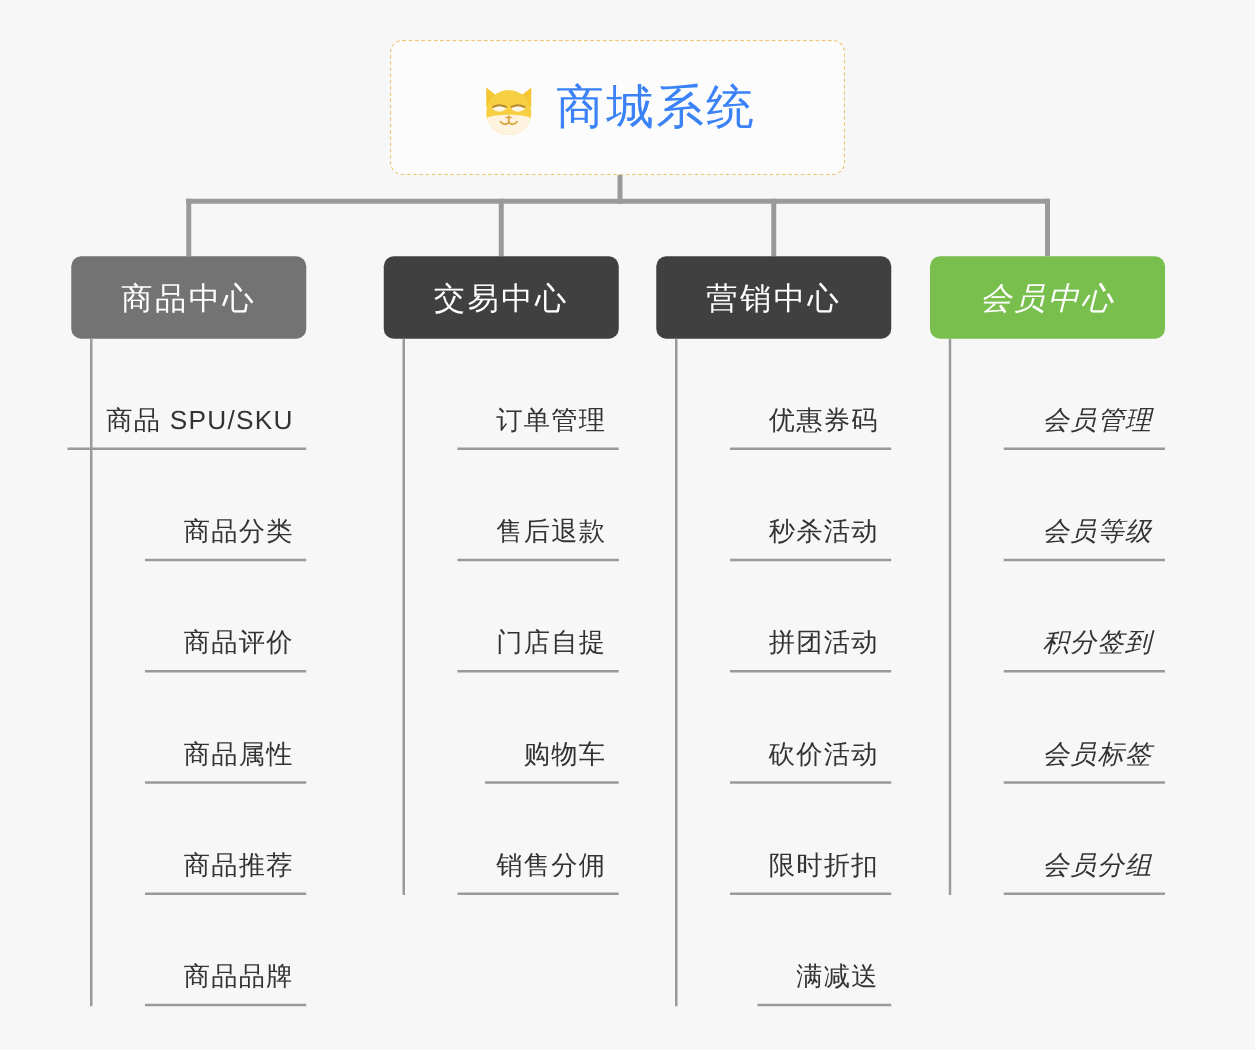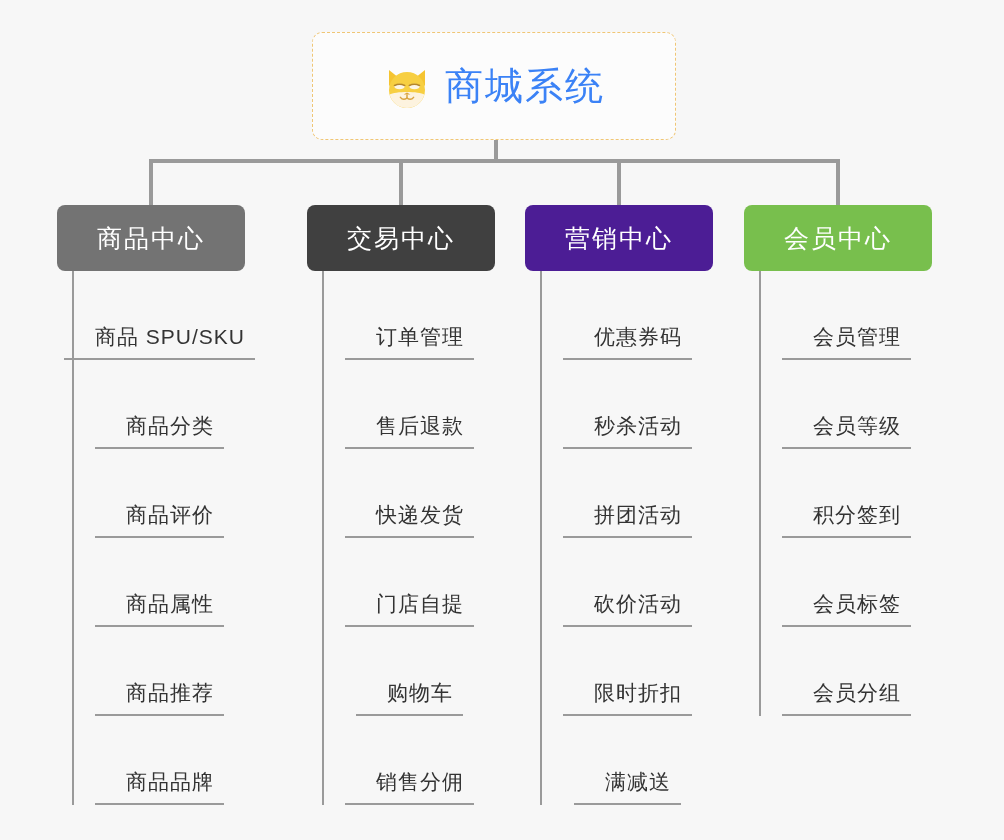--- a/index.html
+++ b/index.html
@@ -97,21 +97,21 @@
     position: relative;
     margin-left: 15px;
     border-left: 2px solid #9a9a9a;
     padding-top: 0;
   }
   .item {
     height: 89px;
     position: relative;
     display: flex;
     align-items: flex-end;
-    justify-content: center;
+    justify-content: flex-end;
     box-sizing: border-box;
   }
   .item-label {
     font-size: 21px;
     color: #333333;
     letter-spacing: 1px;
     white-space: nowrap;
     padding: 0 10px 6px 31px;
     border-bottom: 2px solid #9a9a9a;
     line-height: 30px;
@@ -181,36 +181,33 @@
       <span>交易中心</span>
     </div>
     <div class="col-body">
       <div class="item">
           <span class="item-label">订单管理</span>
         </div>
       <div class="item">
           <span class="item-label">售后退款</span>
         </div>
       <div class="item">
-          <span class="item-label">快递发货</span>
-        </div>
-      <div class="item">
           <span class="item-label">门店自提</span>
         </div>
       <div class="item">
           <span class="item-label">购物车</span>
         </div>
       <div class="item">
           <span class="item-label">销售分佣</span>
         </div>
     </div>
   </div>
 
   <div class="column" style="left:525px;">
-    <div class="col-header" style="background: #4c1d95; text-align: center;">
+    <div class="col-header" style="background: #404040; text-align: center;">
       <span>营销中心</span>
     </div>
     <div class="col-body">
       <div class="item">
           <span class="item-label">优惠券码</span>
         </div>
       <div class="item">
           <span class="item-label">秒杀活动</span>
         </div>
       <div class="item">
@@ -221,21 +218,21 @@
         </div>
       <div class="item">
           <span class="item-label">限时折扣</span>
         </div>
       <div class="item">
           <span class="item-label">满减送</span>
         </div>
     </div>
   </div>
 
-  <div class="column" style="left:744px;">
+  <div class="column" style="left:744px;font-style:italic;">
     <div class="col-header" style="background: rgb(120, 191, 77);">
       <span>会员中心</span>
     </div>
     <div class="col-body">
       <div class="item">
           <span class="item-label">会员管理</span>
         </div>
       <div class="item">
           <span class="item-label">会员等级</span>
         </div>

